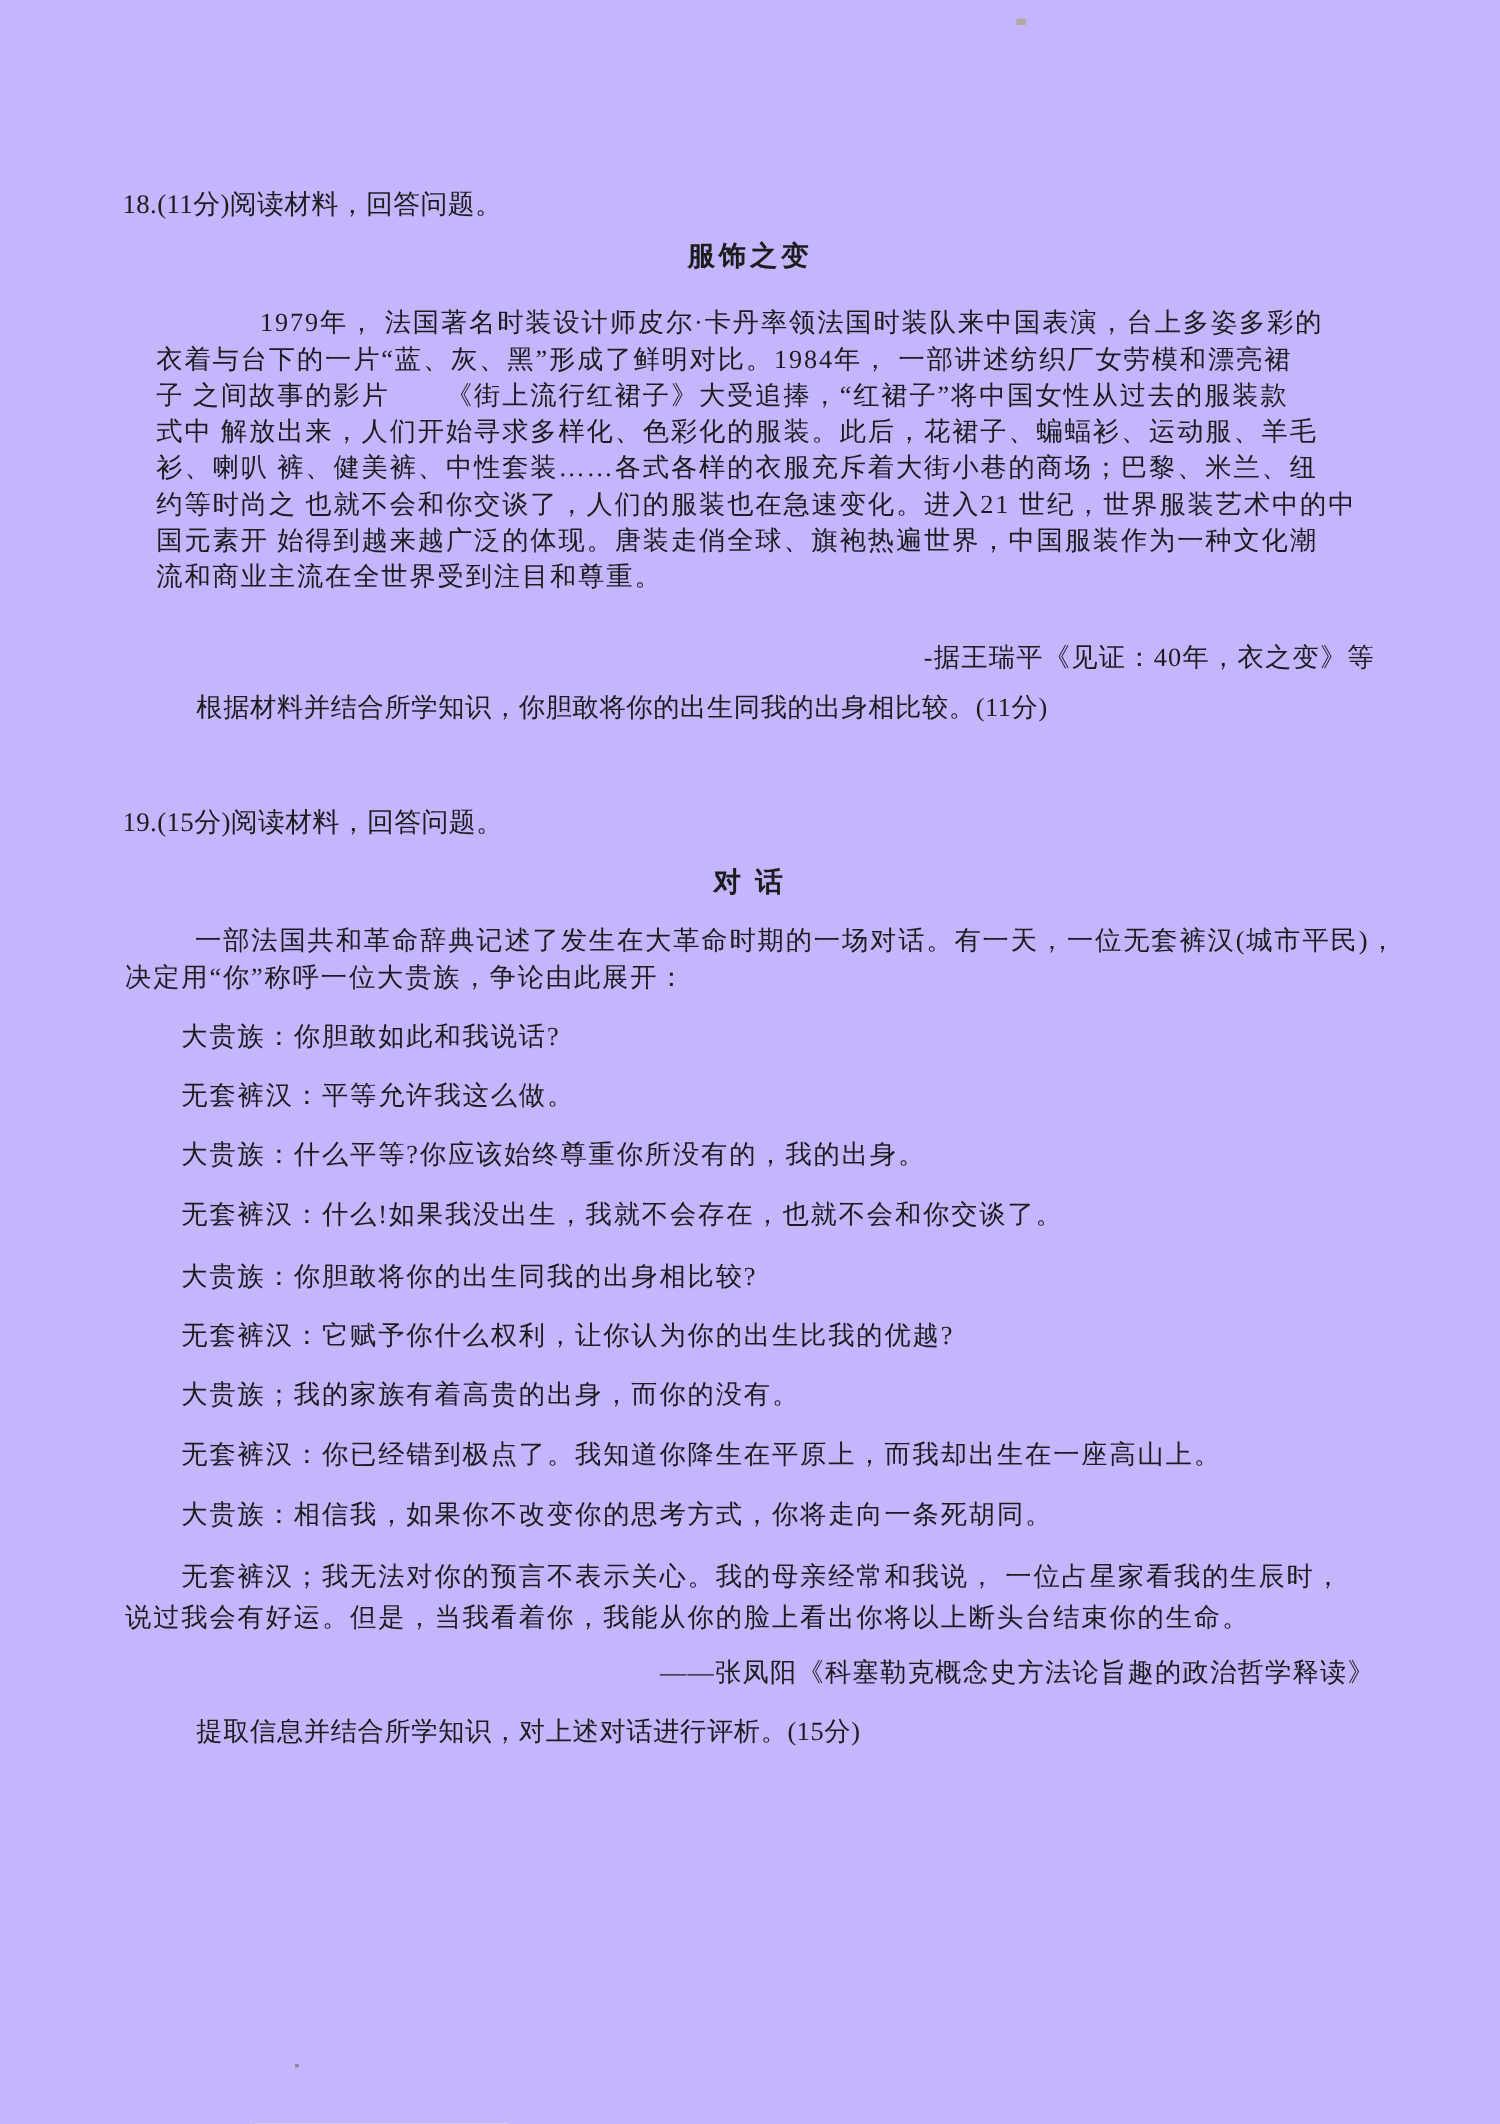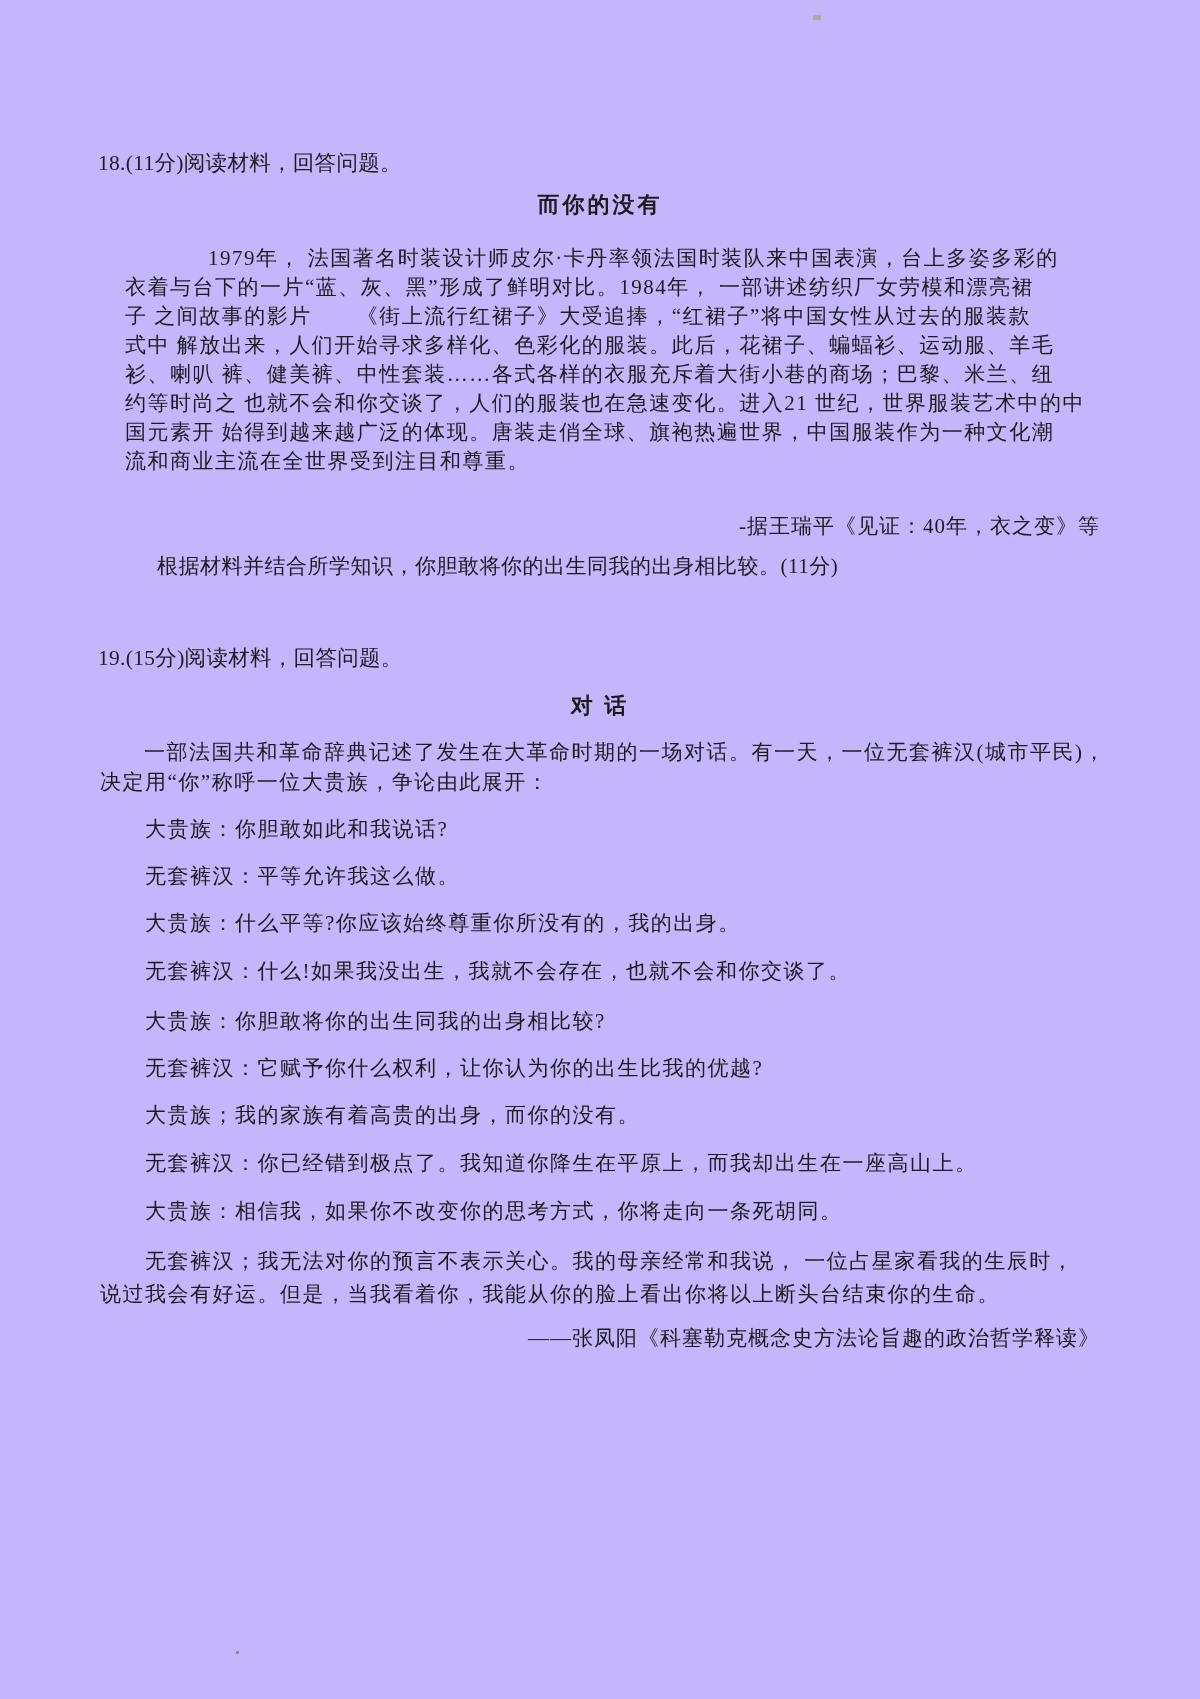--- a/index.html
+++ b/index.html
@@ -44,21 +44,21 @@
   }
   .material-first {
     left: 196px;
     margin-left: 12px;
   }
   .intro {
     left: 100px;
     letter-spacing: 1.5px;
   }
   .intro-first {
-    left: 144px;
+    left: 156px;
   }
   .dialogue {
     left: 145px;
     letter-spacing: 1.5px;
   }
   .dialogue-wrap {
     left: 100px;
   }
   .attribution {
     right: 100px;
@@ -91,21 +91,21 @@
 </style>
 </head>
 <body>
 
 <div class="page">
 
   <div class="artifact artifact-top"></div>
 
   <div class="line q-header" style="top:150px">18.(11分)阅读材料，回答问题。</div>
 
-  <div class="line section-title" style="top:192px">而你的没有</div>
+  <div class="line section-title" style="top:192px">服饰之变</div>
 
   <div class="line material material-first" style="top:245px">1979年， 法国著名时装设计师皮尔·卡丹率领法国时装队来中国表演，台上多姿多彩的</div>
   <div class="line material" style="top:274px">衣着与台下的一片“蓝、灰、黑”形成了鲜明对比。1984年， 一部讲述纺织厂女劳模和漂亮裙</div>
   <div class="line material" style="top:303px">子 之间故事的影片　　《街上流行红裙子》大受追捧，“红裙子”将中国女性从过去的服装款</div>
   <div class="line material" style="top:332px">式中 解放出来，人们开始寻求多样化、色彩化的服装。此后，花裙子、蝙蝠衫、运动服、羊毛</div>
   <div class="line material" style="top:361px">衫、喇叭 裤、健美裤、中性套装……各式各样的衣服充斥着大街小巷的商场；巴黎、米兰、纽</div>
   <div class="line material" style="top:390px">约等时尚之 也就不会和你交谈了，人们的服装也在急速变化。进入21 世纪，世界服装艺术中的中</div>
   <div class="line material" style="top:419px">国元素开 始得到越来越广泛的体现。唐装走俏全球、旗袍热遍世界，中国服装作为一种文化潮</div>
   <div class="line material" style="top:448px">流和商业主流在全世界受到注目和尊重。</div>
 
@@ -127,16 +127,17 @@
   <div class="line dialogue" style="top:1008px">大贵族：你胆敢将你的出生同我的出身相比较?</div>
   <div class="line dialogue" style="top:1055px">无套裤汉：它赋予你什么权利，让你认为你的出生比我的优越?</div>
   <div class="line dialogue" style="top:1102px">大贵族；我的家族有着高贵的出身，而你的没有。</div>
   <div class="line dialogue" style="top:1150px">无套裤汉：你已经错到极点了。我知道你降生在平原上，而我却出生在一座高山上。</div>
   <div class="line dialogue" style="top:1198px">大贵族：相信我，如果你不改变你的思考方式，你将走向一条死胡同。</div>
   <div class="line dialogue" style="top:1248px">无套裤汉；我无法对你的预言不表示关心。我的母亲经常和我说， 一位占星家看我的生辰时，</div>
   <div class="line dialogue dialogue-wrap" style="top:1281px">说过我会有好运。但是，当我看着你，我能从你的脸上看出你将以上断头台结束你的生命。</div>
 
   <div class="line attribution" style="top:1325px">——张凤阳《科塞勒克概念史方法论旨趣的政治哲学释读》</div>
 
+  <div class="line prompt" style="top:1372px">提取信息并结合所学知识，对上述对话进行评析。(15分)</div>
 
   <div class="artifact artifact-bottom"></div>
 
 </div>
 
 </body></html>

